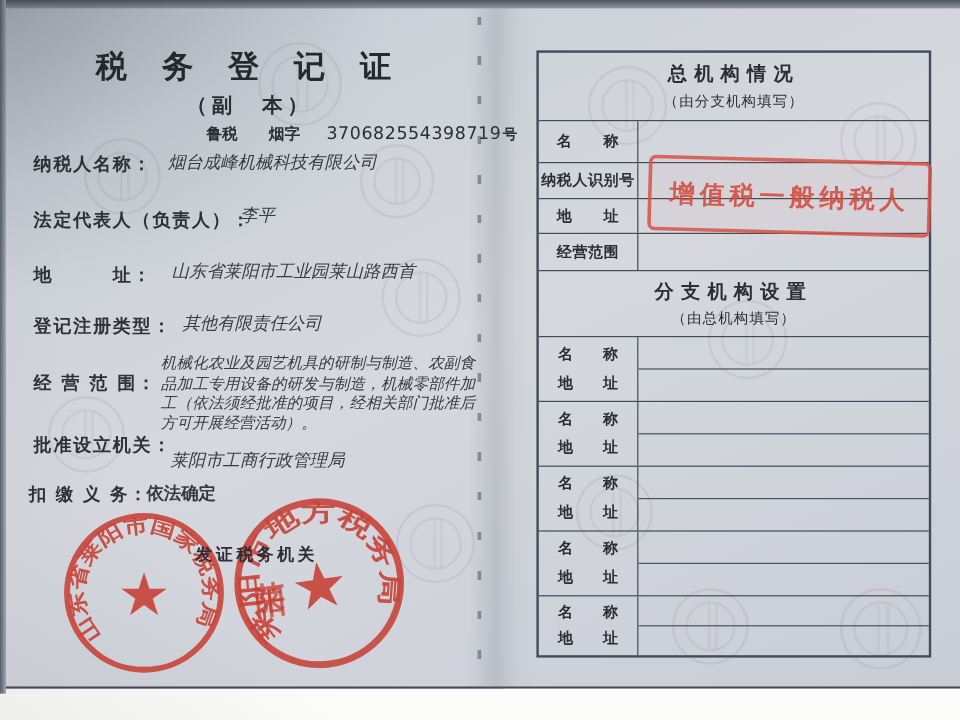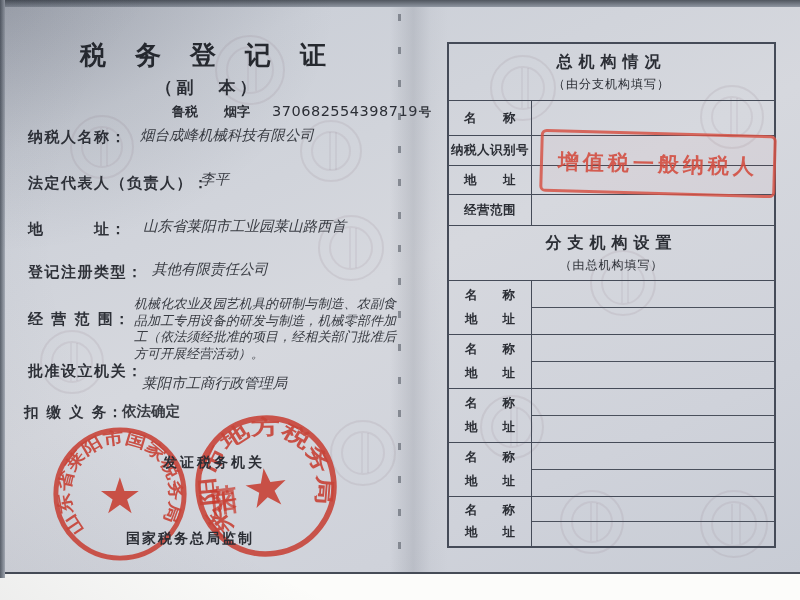--- a/index.html
+++ b/index.html
@@ -125,21 +125,20 @@
   <div class="fld-label" style="left:28px;top:310px;">经 营 范 围：</div>
   <div class="fld-value block" style="left:134px;top:296px;">机械化农业及园艺机具的研制与制造、农副食品加工专用设备的研发与制造，机械零部件加工（依法须经批准的项目，经相关部门批准后方可开展经营活动）。</div>
 
   <div class="fld-label" style="left:28px;top:362px;">批准设立机关：</div>
   <div class="fld-value" style="left:142px;top:374px;">莱阳市工商行政管理局</div>
 
   <div class="fld-label" style="left:24px;top:403px;font-size:14.5px;">扣 缴 义 务：</div>
   <div class="fld-value" style="left:122px;top:402px;font-style:normal;font-weight:600;">依法确定</div>
 
   <div class="issue-label">发证税务机关</div>
-  <div class="monitor">国家税务总局监制</div>
 
   <svg class="stampsvg" style="left:46px;top:420px;" width="148" height="148" viewBox="0 0 150 150">
     <defs>
       <path id="ringL" d="M 39 111 A 51 51 0 1 1 111 111" fill="none"></path>
     </defs>
     <circle cx="75" cy="75" r="65" fill="none" stroke="#c7392c" stroke-width="5" opacity="0.9"></circle>
     <text font-size="16.5" font-weight="bold" fill="#c7392c" opacity="0.92" textLength="228" lengthAdjust="spacingAndGlyphs">
       <textPath href="#ringL">山东省莱阳市国家税务局</textPath>
     </text>
     <text x="75" y="94" font-size="50" text-anchor="middle" fill="#c7392c" opacity="0.92">★</text>

